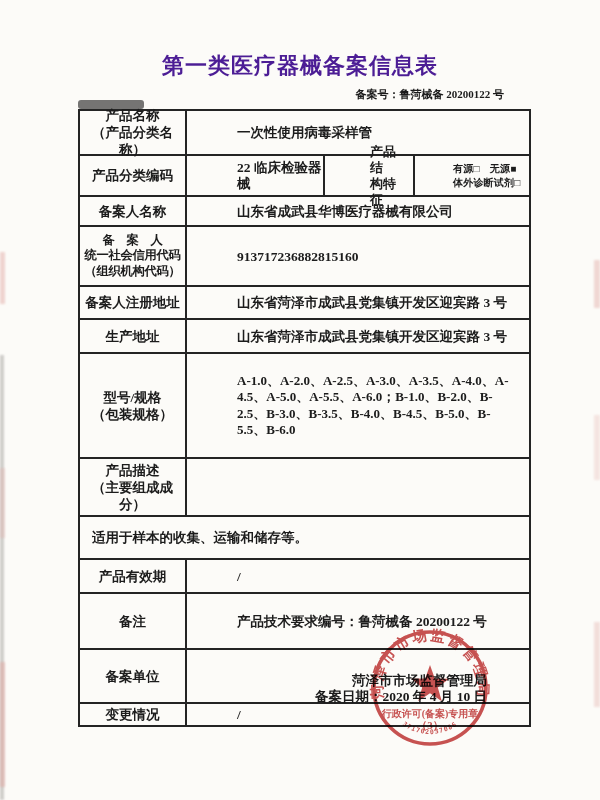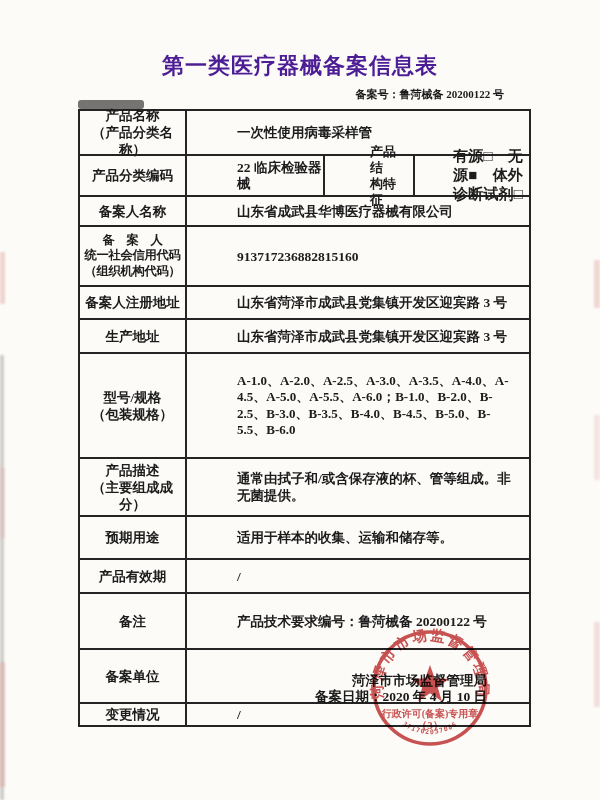--- a/index.html
+++ b/index.html
@@ -36,21 +36,21 @@
     flex:1; display:flex; align-items:center;
     font-weight:bold; font-size:13.5px; padding:3px 6px 3px 12px;
     white-space:pre-line; line-height:17px;
   }
   .cell-sub {
     border-right:2px solid #242424; display:flex; align-items:center;
     font-weight:bold; font-size:13.5px; line-height:16px; white-space:pre-line;
   }
   .sub-code { width:100px; min-width:100px; padding-left:12px; }
   .sub-feat { width:52px; min-width:52px; justify-content:center; text-align:left; padding:7px; font-size:13px; }
-  .cell-check { flex:1; display:flex; align-items:center; font-weight:bold; font-size:15px; letter-spacing:0.2px; }
+  .cell-check { flex:1; display:flex; align-items:center; font-weight:bold; font-size:10px; letter-spacing:0.2px; }
   .model-value { font-size:13px; line-height:16.5px; padding-right:16px; }
   .authority-block {
     position:absolute; top:673px; right:113px; text-align:right;
     font-size:13.5px; font-weight:bold; line-height:15.5px; color:#1a1a1a;
     z-index:2;
   }
   .stamp {
     position:absolute; left:365px; top:623px; width:130px; height:130px;
     mix-blend-mode:multiply; opacity:0.88; z-index:3; pointer-events:none;
   }
@@ -122,25 +122,23 @@
 
     <div class="t-row" style="height:105px">
       <div class="cell-label">型号/规格
 （包装规格）</div>
       <div class="cell-value model-value">A-1.0、A-2.0、A-2.5、A-3.0、A-3.5、A-4.0、A-4.5、A-5.0、A-5.5、A-6.0；B-1.0、B-2.0、B-2.5、B-3.0、B-3.5、B-4.0、B-4.5、B-5.0、B-5.5、B-6.0</div>
     </div>
 
     <div class="t-row" style="height:58px">
       <div class="cell-label">产品描述
 （主要组成成分）</div>
-      <div class="cell-value">通常由拭子和/或含保存液的杯、管等组成。非无菌提供。</div>
     </div>
 
     <div class="t-row" style="height:43px">
-      <div class="cell-label">预期用途</div>
       <div class="cell-value">适用于样本的收集、运输和储存等。</div>
     </div>
 
     <div class="t-row" style="height:34px">
       <div class="cell-label">产品有效期</div>
       <div class="cell-value">/</div>
     </div>
 
     <div class="t-row" style="height:56px">
       <div class="cell-label">备注</div>

